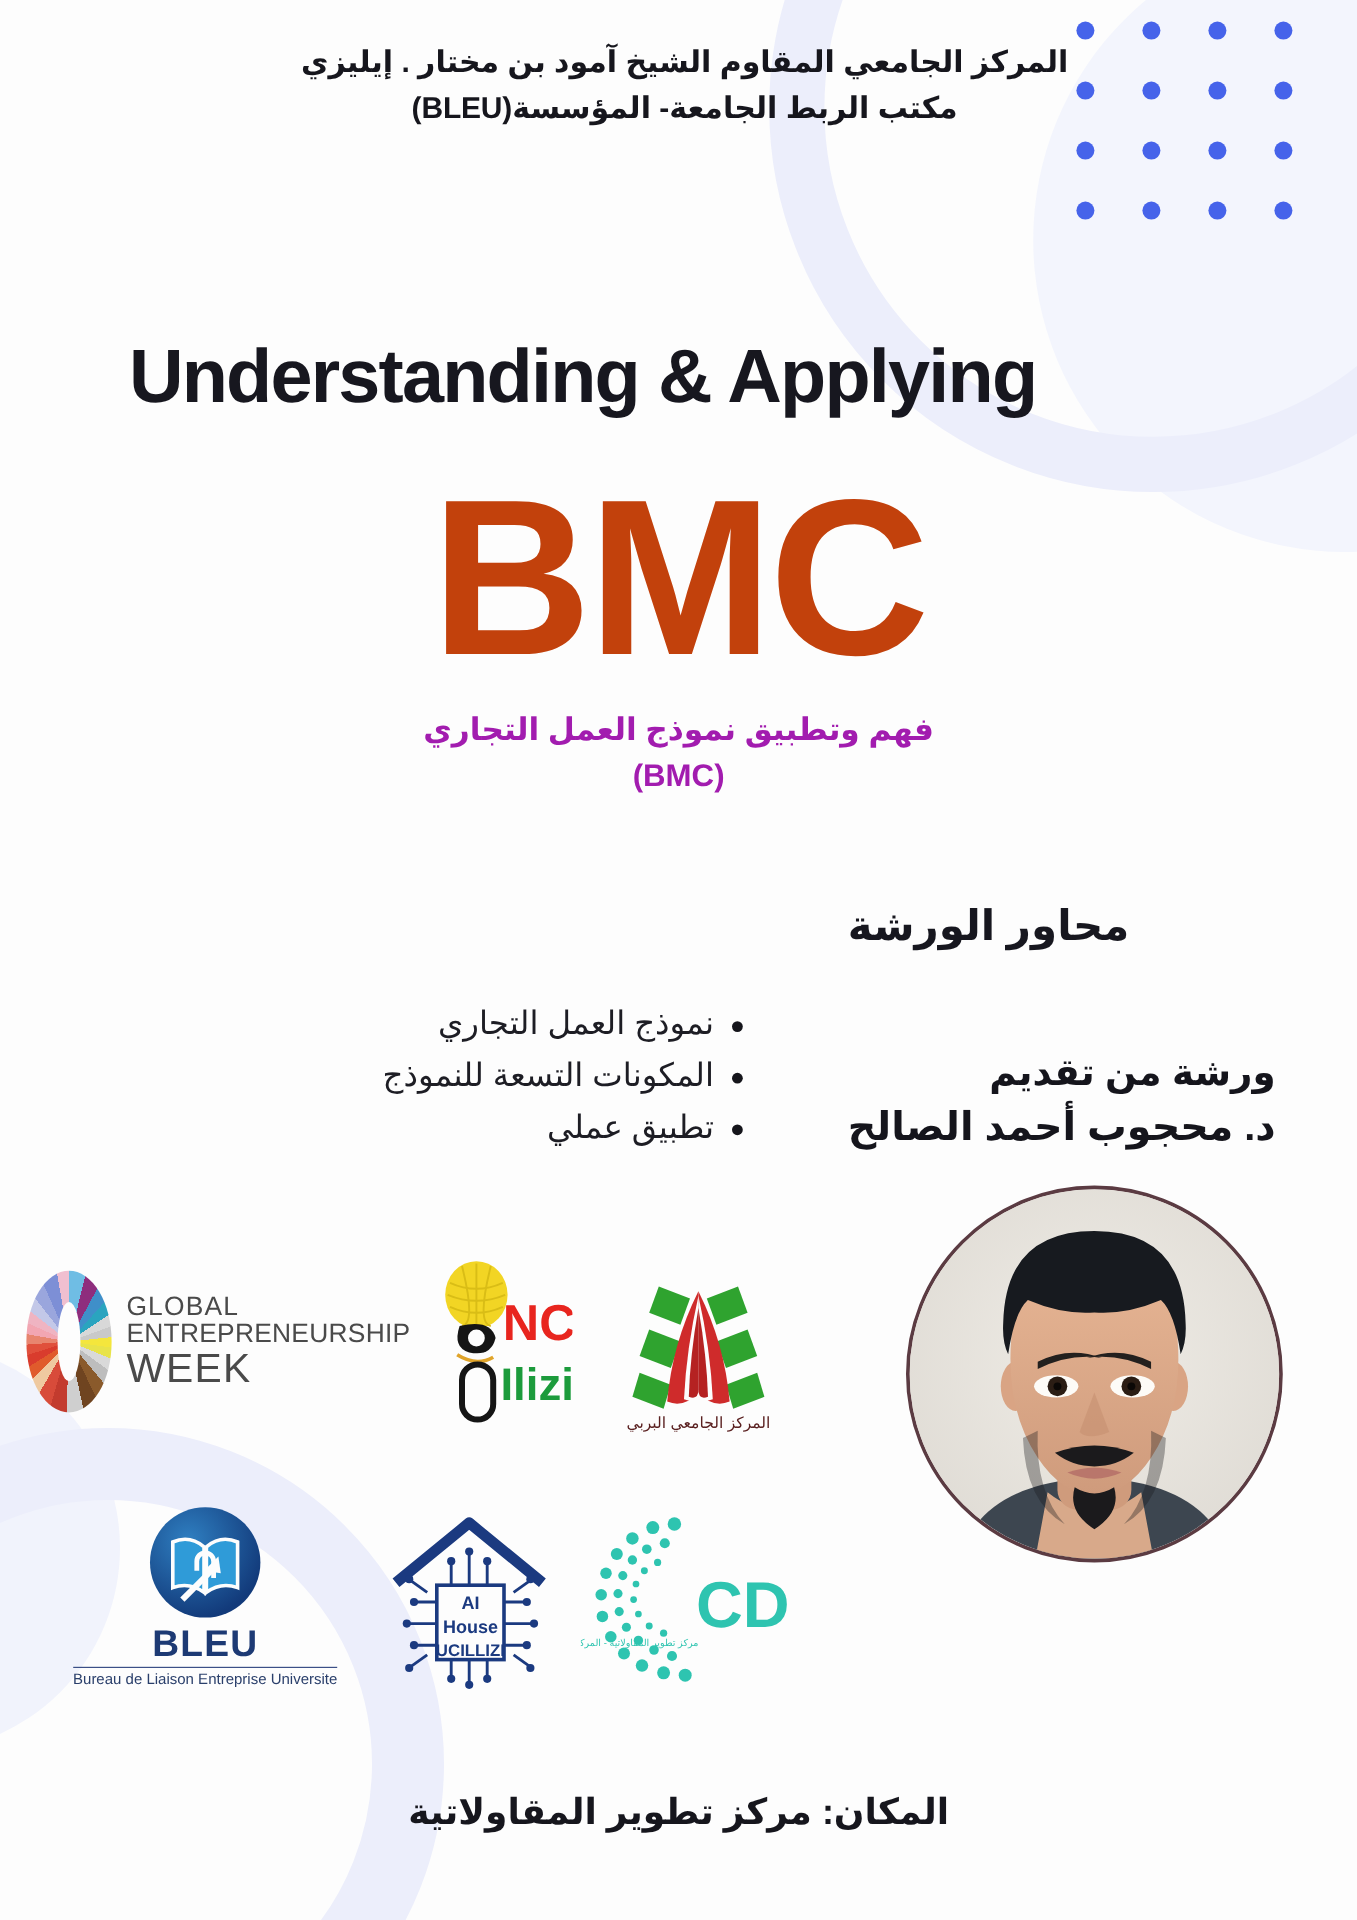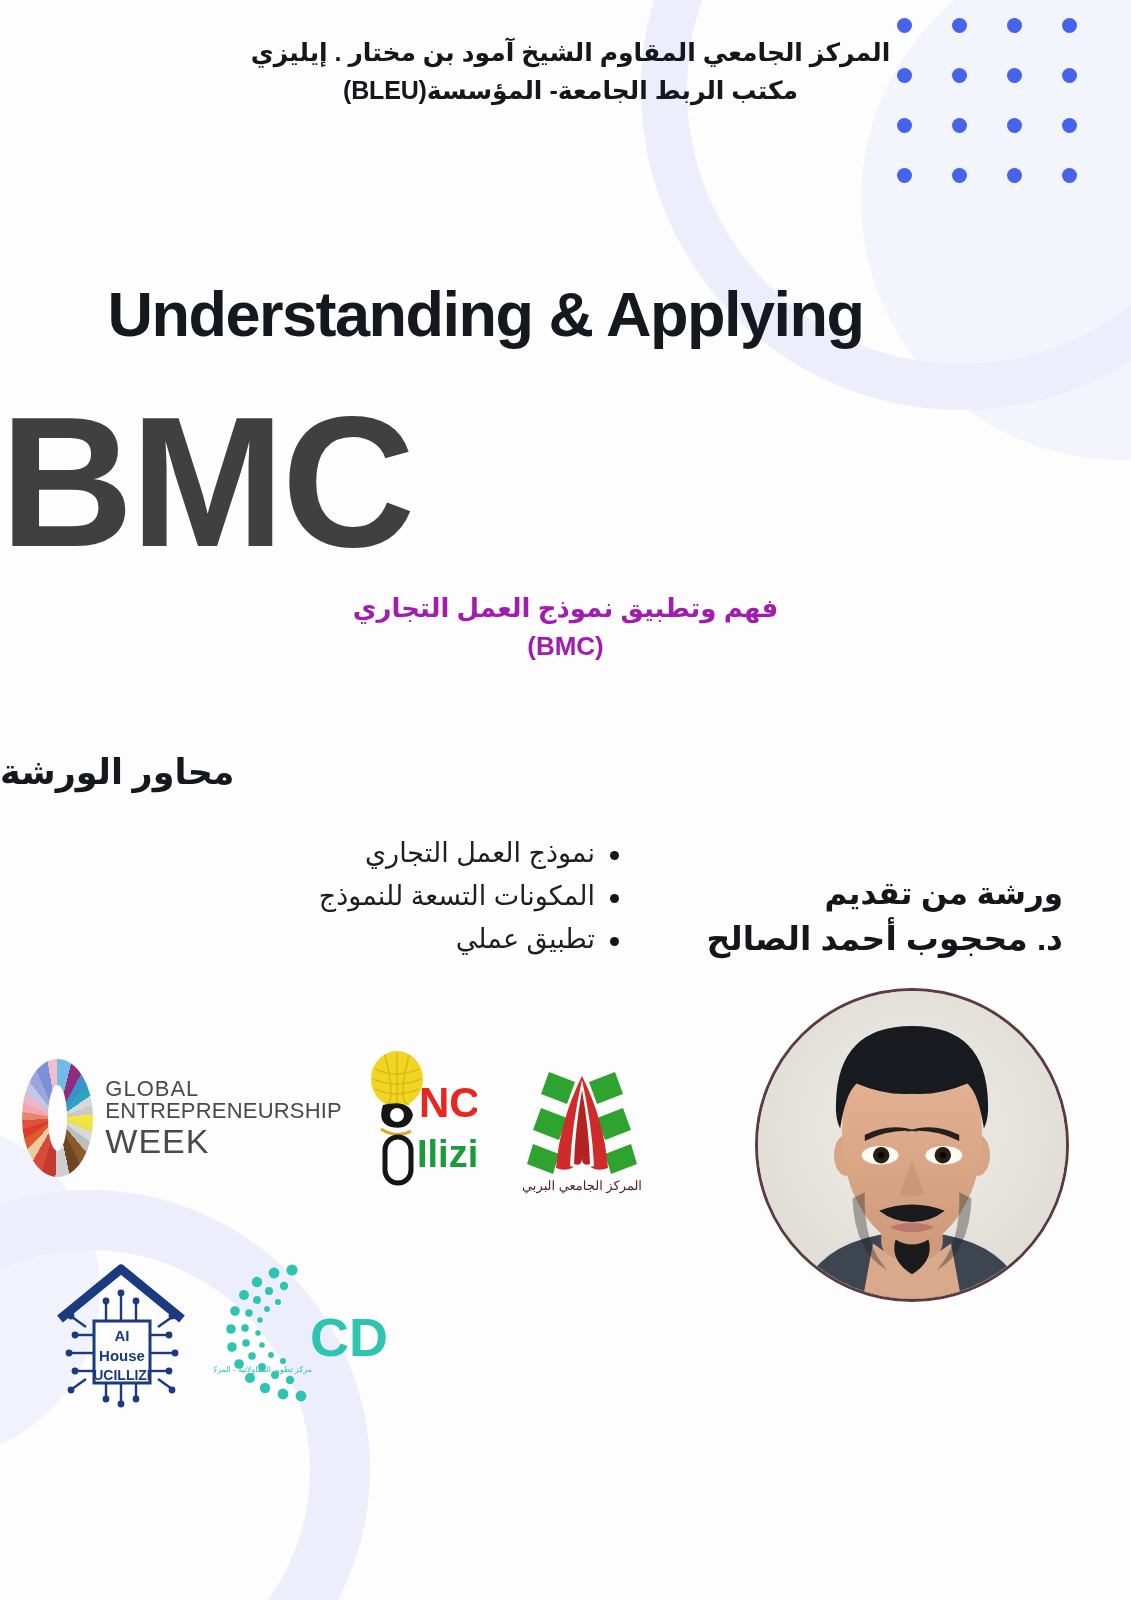--- a/index.html
+++ b/index.html
@@ -84,42 +84,43 @@
     text-align:center;
     font-size:63px;
     font-weight:bold;
     color:#17171f;
     letter-spacing:-1.5px;
     padding-right:160px;
   }
   .title-bmc{
     position:absolute;
     top:390px;left:0;right:0;
+    text-align:center;
     font-size:185px;
     font-weight:bold;
-    color:#404040;
+    color:#c2410c;
     letter-spacing:-3px;
     line-height:1;
   }
   .subtitle-ar{
     position:absolute;
     top:590px;left:0;right:0;
     text-align:center;
     direction:rtl;
     font-size:26px;
     font-weight:bold;
     color:#a21caf;
     line-height:1.45;
   }
 
   
   .axes-head{
     position:absolute;
     top:752px;left:0;right:0;
-    text-align:left;
+    text-align:right;
     direction:rtl;
     font-size:35px;
     font-weight:bold;
     color:#17171f;
     padding-right:190px;
   }
   .topics{
     position:absolute;
     top:832px;
     right:508px;
@@ -400,20 +401,35 @@
         <path d="M75 42 q10 44 12 86 q-12 4 -12 -8 z" fill="#fdfdfd"></path>
         <path d="M75 52 q-7 40 -8 74 q8 3 8 -6 z" fill="#b52222"></path>
         <path d="M75 52 q7 40 8 74 q-8 3 -8 -6 z" fill="#b52222"></path>
         <text x="75" y="152" text-anchor="middle" font-family="'Liberation Sans',sans-serif" font-size="13" fill="#5a2020" direction="rtl">المركز الجامعي البربي</text>
       </svg>
     </div>
   </div>
 
   <div class="logo-row row2">
 
+    <div class="logo-box bleu">
+      <div class="bleu-mark">
+        <svg viewBox="0 0 70 70">
+          <path d="M8 18 q14 -6 26 4 v38 q-12 -9 -26 -4 z" fill="#2f9bd8"></path>
+          <path d="M62 18 q-14 -6 -26 4 v38 q12 -9 26 -4 z" fill="#2f9bd8"></path>
+          <path d="M8 18 q14 -6 26 4 v38 q-12 -9 -26 -4 z" fill="none" stroke="#fdfdfd" stroke-width="3"></path>
+          <path d="M62 18 q-14 -6 -26 4 v38 q12 -9 26 -4 z" fill="none" stroke="#fdfdfd" stroke-width="3"></path>
+          <path d="M28 42 v-8 a7 7 0 0 1 14 0 v14" fill="none" stroke="#fdfdfd" stroke-width="4"></path>
+          <path d="M16 66 L44 38" stroke="#fdfdfd" stroke-width="5"></path>
+          <path d="M46 30 l2 14 -14 -2 z" fill="#fdfdfd"></path>
+        </svg>
+      </div>
+      <div class="bleu-name">BLEU</div>
+      <div class="bleu-sub">Bureau de Liaison Entreprise Universite</div>
+    </div>
 
     <div class="logo-box aih">
       <svg viewBox="0 0 150 155">
         <path d="M14 66 L75 16 L136 66" fill="none" stroke="#1b3a80" stroke-width="9" stroke-linejoin="round"></path>
         <rect x="48" y="68" width="56" height="62" fill="none" stroke="#1b3a80" stroke-width="3"></rect>
         <g stroke="#1b3a80" stroke-width="2.4" fill="none">
           <path d="M60 68 v-18"></path>
             <path d="M75 68 v-26"></path>
             <path d="M90 68 v-18"></path>
           <path d="M48 82 h-18"></path>
@@ -486,14 +502,15 @@
             <circle cx="48" cy="89" r="2.8"></circle>
             <circle cx="57" cy="99" r="2.9"></circle>
           <circle cx="69" cy="105" r="3"></circle>
         </g>
         <text x="96" y="100" font-family="'Liberation Sans',sans-serif" font-size="54" font-weight="bold" fill="#2ec4b0">CDE</text>
         <text x="98" y="116" font-family="'Liberation Sans',sans-serif" font-size="8" fill="#2ec4b0" direction="rtl">مركز تطوير المقاولاتية - المركز الجامعي إيليزي</text>
       </svg>
     </div>
   </div>
 
+  <div class="location">المكان: مركز تطوير المقاولاتية</div>
 
 </div>
 
 </body></html>

